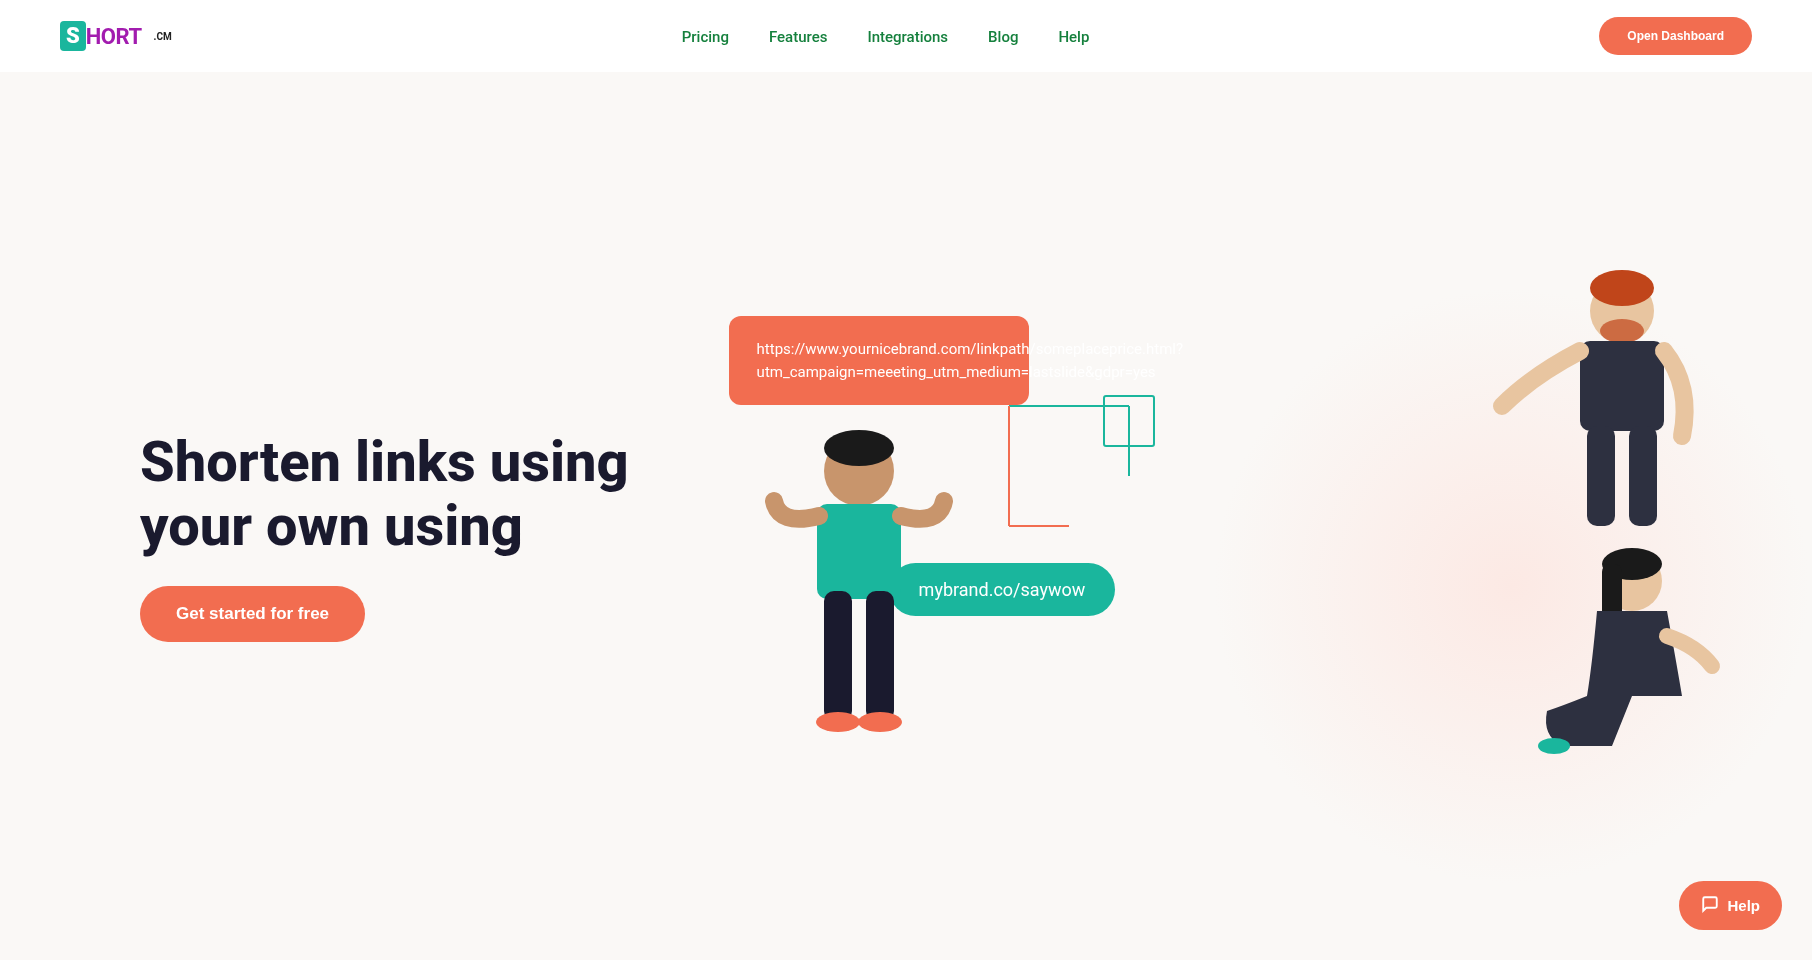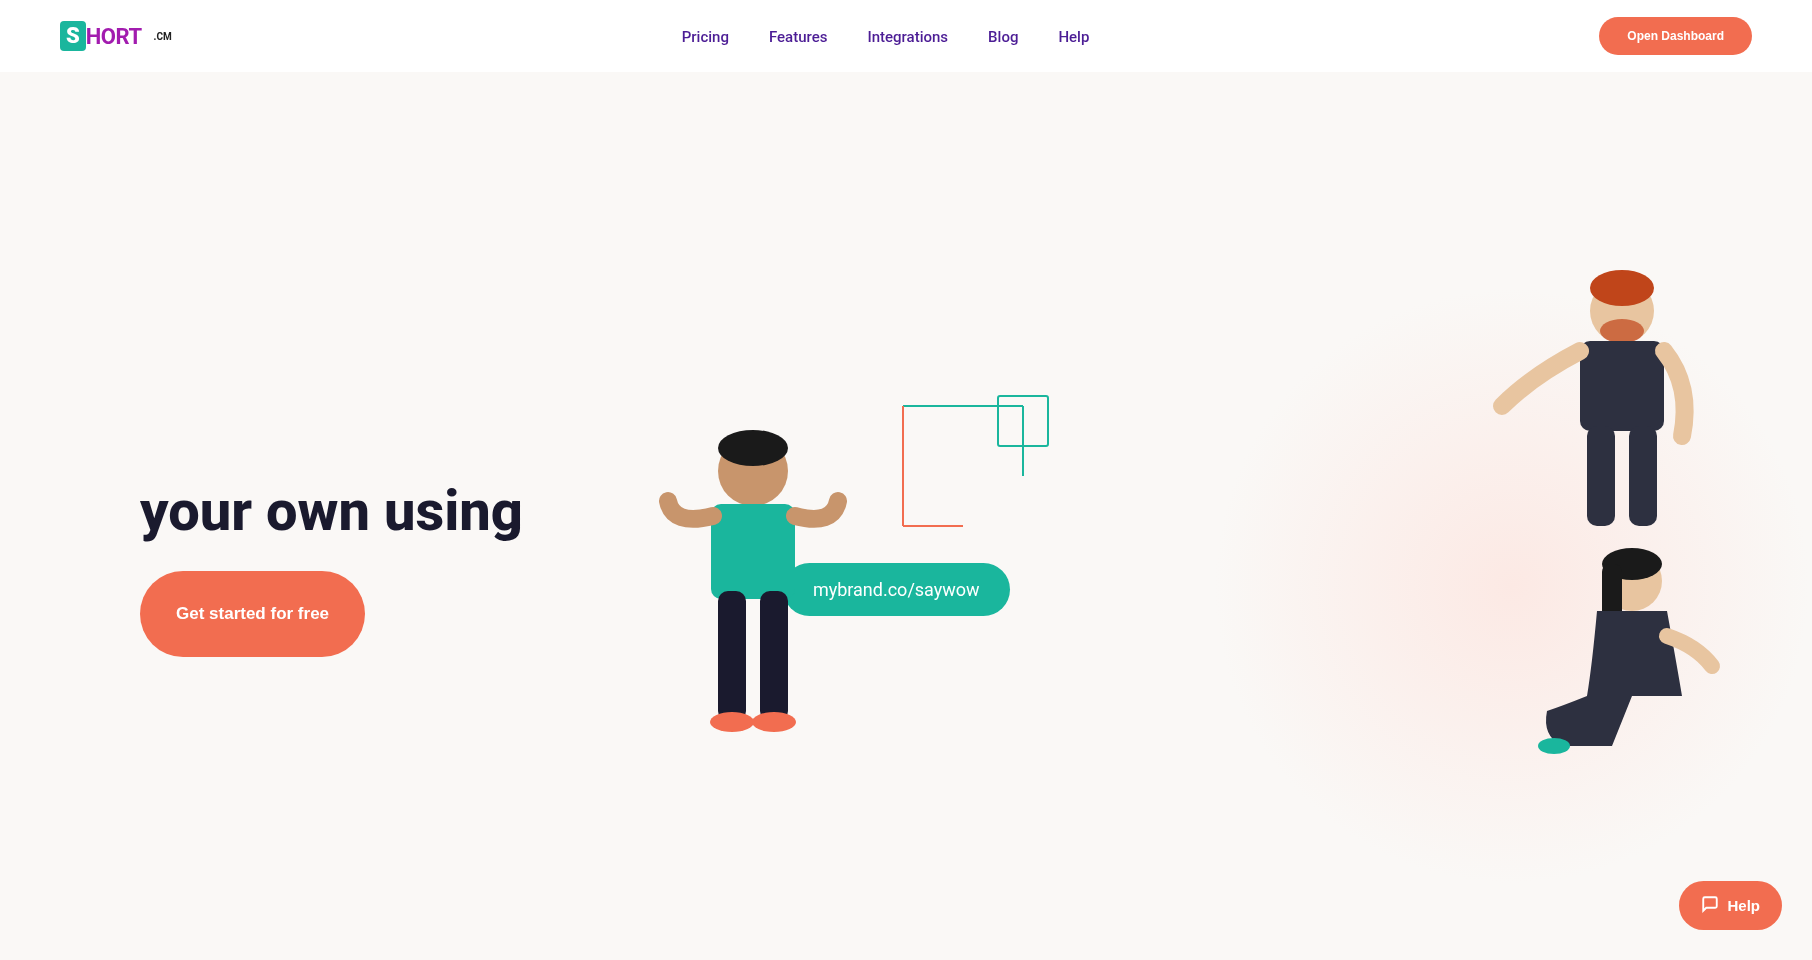--- a/index.html
+++ b/index.html
@@ -56,21 +56,21 @@
 
     .nav-links {
       display: flex;
       align-items: center;
       gap: 40px;
       list-style: none;
     }
 
     .nav-links a {
       text-decoration: none;
-      color: #4c1d95;
+      color: #15803d;
       font-size: 15px;
       font-weight: 500;
     }
 
     .btn-dashboard {
       background: #f26d50;
       color: #fff;
       border: none;
       border-radius: 50px;
       padding: 12px 28px;
@@ -108,21 +108,21 @@
       color: #888;
       line-height: 1.6;
       margin-bottom: 40px;
     }
 
     .btn-cta {
       background: #f26d50;
       color: #fff;
       border: none;
       border-radius: 50px;
-      padding: 33px 36px;
+      padding: 18px 36px;
       font-size: 17px;
       font-weight: 600;
       cursor: pointer;
     }
 
     
     .hero-illustration {
       flex: 1;
       display: flex;
       justify-content: center;
@@ -220,29 +220,30 @@
     <li><a href="#">Blog</a></li>
     <li><a href="#">Help</a></li>
   </ul>
 
   <button class="btn-dashboard">Open Dashboard</button>
 </nav>
 
 <section class="hero">
   <div class="hero-left">
     <h1 class="hero-title">
-      <br>
+      <span>Shorten links using</span><br>
       <span>your own using</span>
     </h1>
     <button class="btn-cta">Get started for free</button>
   </div>
 
   <div class="hero-illustration">
     <div class="bg-circle"></div>
 
+    <div class="url-card-long">https://www.yournicebrand.com/linkpath/someplaceprice.html?utm_campaign=meeeting_utm_medium=lastslide&amp;gdpr=yes</div>
 
     <div class="url-card-short">mybrand.co/saywow</div>
 
     <svg class="connector-svg" style="position:absolute;top:160px;left:280px;z-index:2;" width="220" height="220">
       <line x1="60" y1="10" x2="180" y2="10" stroke="#1ab69d" stroke-width="2" fill="none"></line>
       <line x1="180" y1="10" x2="180" y2="80" stroke="#1ab69d" stroke-width="2" fill="none"></line>
       <line x1="60" y1="10" x2="60" y2="130" stroke="#f26d50" stroke-width="2" fill="none"></line>
       <line x1="60" y1="130" x2="120" y2="130" stroke="#f26d50" stroke-width="2" fill="none"></line>
       <rect x="155" y="0" width="50" height="50" fill="none" stroke="#1ab69d" stroke-width="2" rx="2"></rect>
     </svg>

